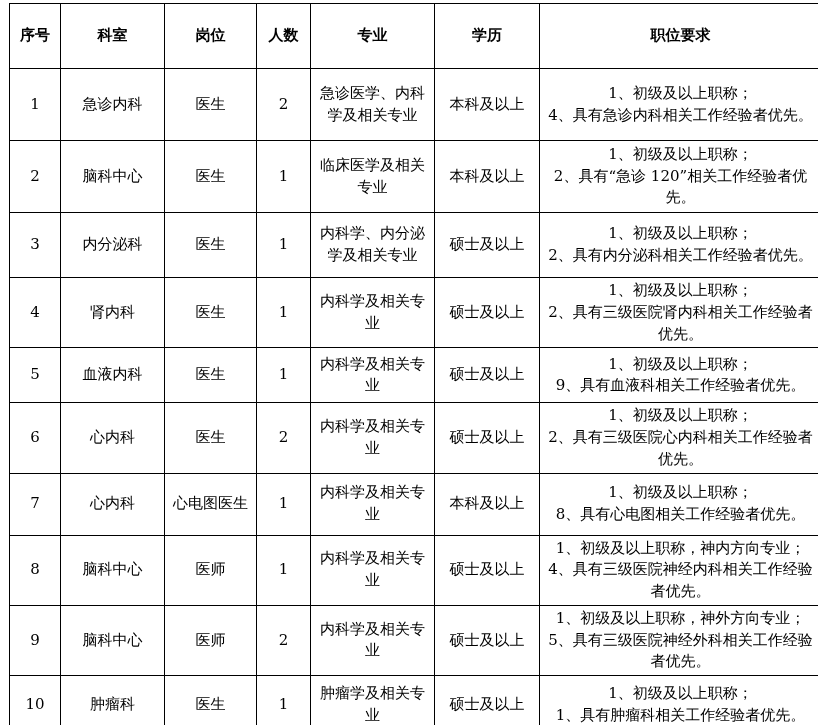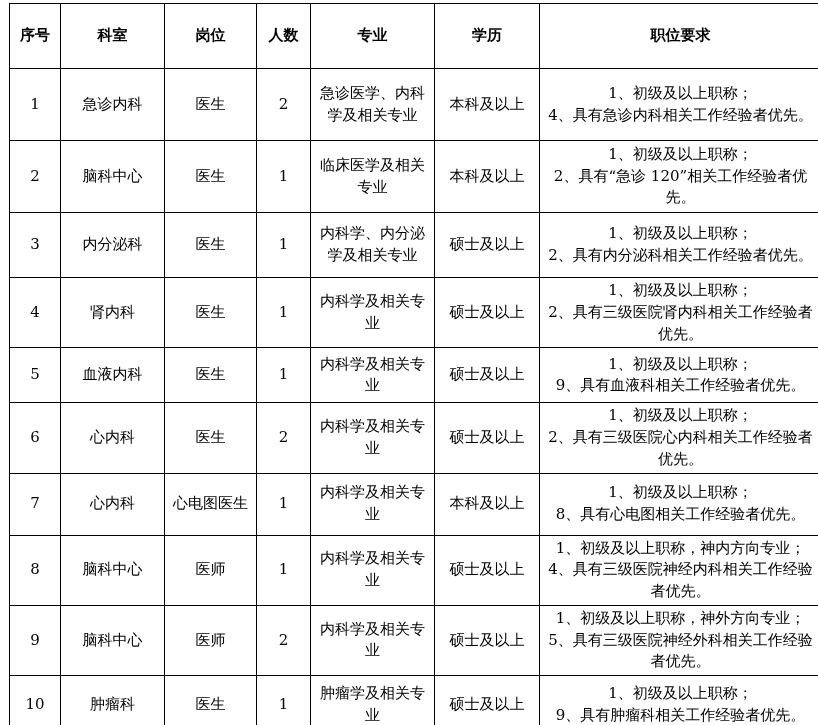--- a/index.html
+++ b/index.html
@@ -187,18 +187,18 @@
       </tr>
       <tr style="height:58px">
         <td>10</td>
         <td>肿瘤科</td>
         <td>医生</td>
         <td>1</td>
         <td>肿瘤学及相关专业</td>
         <td>硕士及以上</td>
         <td class="req">
           <span class="req-line">1、初级及以上职称；</span>
-          <span class="req-line">9、具有肿瘤科相关工作经验者优先。</span>
+          <span class="req-line">1、具有肿瘤科相关工作经验者优先。</span>
         </td>
       </tr>
     </tbody>
   </table>
 </div>
 
 </body></html>

